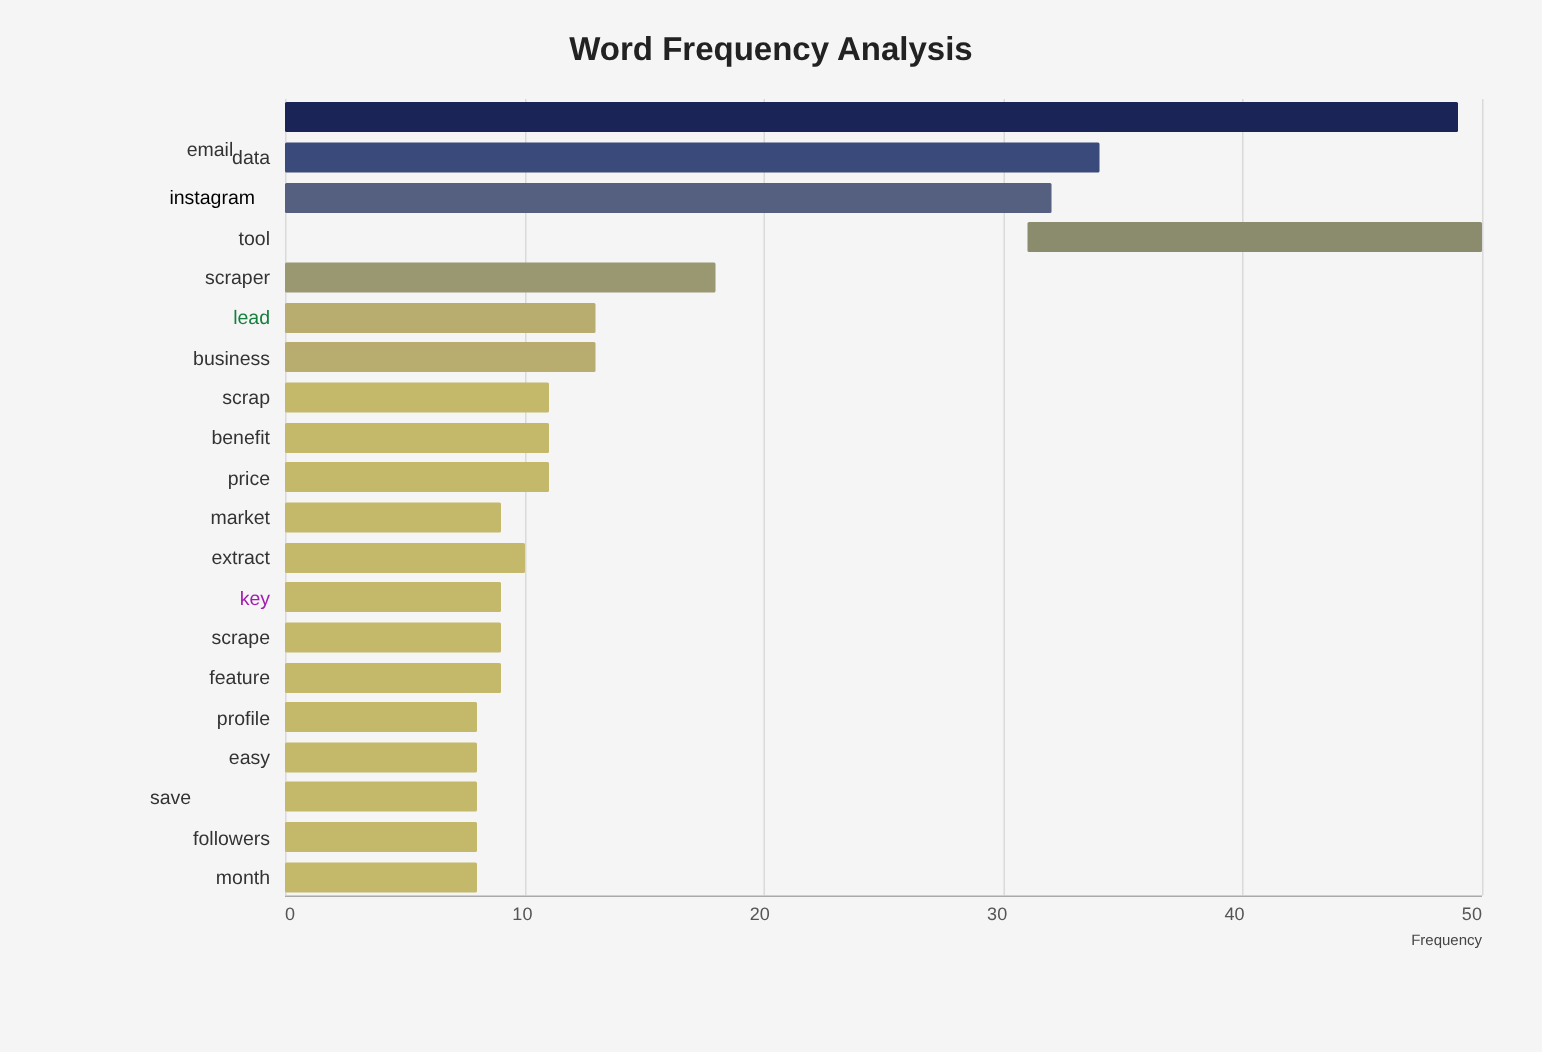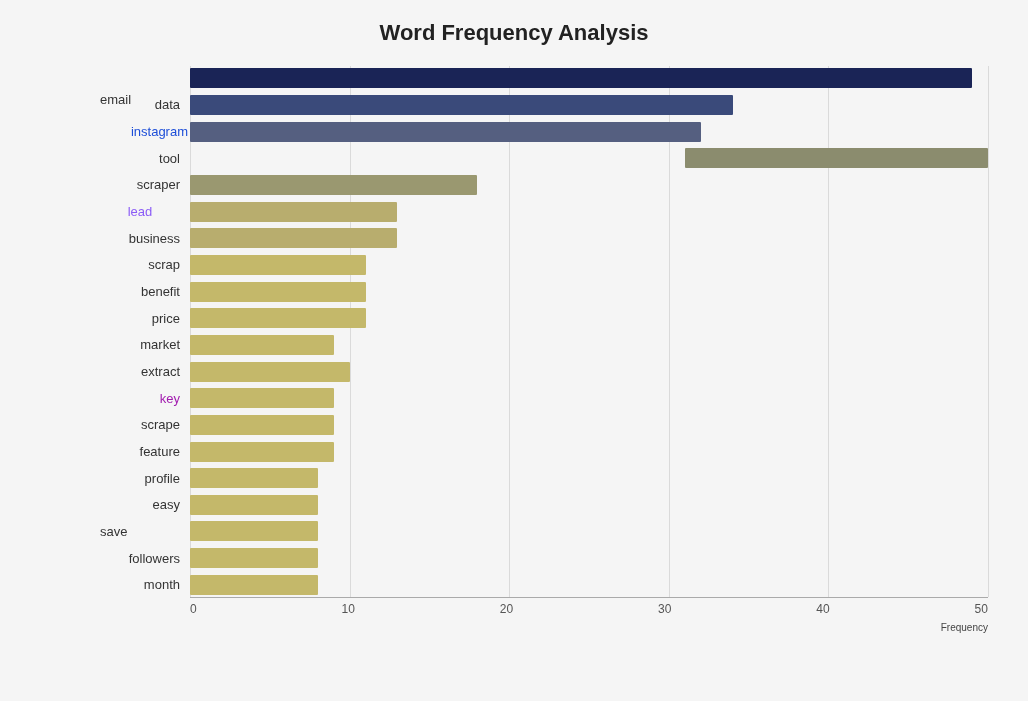--- a/index.html
+++ b/index.html
@@ -40,41 +40,41 @@
       <div style="position:absolute; left:0%; height:100%; width:1px; background:rgba(200,200,200,0.6);"></div>
       <div style="position:absolute; left:20%; height:100%; width:1px; background:rgba(200,200,200,0.6);"></div>
       <div style="position:absolute; left:40%; height:100%; width:1px; background:rgba(200,200,200,0.6);"></div>
       <div style="position:absolute; left:60%; height:100%; width:1px; background:rgba(200,200,200,0.6);"></div>
       <div style="position:absolute; left:80%; height:100%; width:1px; background:rgba(200,200,200,0.6);"></div>
       <div style="position:absolute; left:100%; height:100%; width:1px; background:rgba(200,200,200,0.6);"></div>
     </div>
 
     <div style="width:100%; display:flex; flex-direction:column; gap:2px; z-index:1;">
     <div style="display: flex; align-items: center; flex: 1 1 0%; position: relative;">
-          <div style="position: absolute; right: 100%; padding-right: 10px; font-size: 13px; color: rgb(51, 51, 51); white-space: nowrap; text-align: left; width: 90px; margin-top: 42px;">email</div>
+          <div style="position: absolute; right: 100%; padding-right: 10px; font-size: 13px; color: rgb(51, 51, 51); white-space: nowrap; text-align: center; width: 90px; margin-top: 42px;">email</div>
           <div style="width: 98%; height: 20px; background: rgb(26, 36, 86); border-radius: 1px;"></div>
         </div>
         <div style="display: flex; align-items: center; flex: 1 1 0%; position: relative;">
           <div style="position: absolute; right: 100%; padding-right: 10px; font-size: 13px; color: rgb(51, 51, 51); white-space: nowrap; text-align: right; width: 90px;">data</div>
           <div style="width: 68%; height: 20px; background: rgb(58, 74, 122); border-radius: 1px;"></div>
         </div>
         <div style="display: flex; align-items: center; flex: 1 1 0%; position: relative;">
-          <div style="position: absolute; right: 100%; padding-right: 2px; font-size: 13px; color: #1d4ed8; white-space: nowrap; text-align: right; width: 90px;">instagram</div>
+          <div style="position: absolute; right: 100%; padding-right: 20px; font-size: 13px; color: #000000; white-space: nowrap; text-align: right; width: 90px;">instagram</div>
           <div style="width: 64%; height: 20px; background: rgb(85, 95, 128); border-radius: 1px;"></div>
         </div>
         <div style="display: flex; align-items: center; flex: 1 1 0%; position: relative; justify-content: flex-end;">
           <div style="position: absolute; right: 100%; padding-right: 10px; font-size: 13px; color: rgb(51, 51, 51); white-space: nowrap; text-align: right; width: 90px;">tool</div>
           <div style="width: 38%; height: 20px; background: rgb(139, 140, 110); border-radius: 1px;"></div>
         </div>
         <div style="display: flex; align-items: center; flex: 1 1 0%; position: relative;">
           <div style="position: absolute; right: 100%; padding-right: 10px; font-size: 13px; color: rgb(51, 51, 51); white-space: nowrap; text-align: right; width: 90px;">scraper</div>
           <div style="width: 36%; height: 20px; background: rgb(154, 152, 112); border-radius: 1px;"></div>
         </div>
         <div style="display: flex; align-items: center; flex: 1 1 0%; position: relative;">
-          <div style="position: absolute; right: 100%; padding-right: 10px; font-size: 13px; color: #8b5cf6; white-space: nowrap; text-align: center; width: 90px;">lead</div>
+          <div style="position: absolute; right: 100%; padding-right: 10px; font-size: 13px; color: #15803d; white-space: nowrap; text-align: right; width: 90px;">lead</div>
           <div style="width: 26%; height: 20px; background: rgb(184, 173, 110); border-radius: 1px;"></div>
         </div>
         <div style="display: flex; align-items: center; flex: 1 1 0%; position: relative;">
           <div style="position: absolute; right: 100%; padding-right: 10px; font-size: 13px; color: rgb(51, 51, 51); white-space: nowrap; text-align: right; width: 90px;">business</div>
           <div style="width: 26%; height: 20px; background: rgb(184, 173, 110); border-radius: 1px;"></div>
         </div>
         <div style="display: flex; align-items: center; flex: 1 1 0%; position: relative;">
           <div style="position: absolute; right: 100%; padding-right: 10px; font-size: 13px; color: rgb(51, 51, 51); white-space: nowrap; text-align: right; width: 90px;">scrap</div>
           <div style="width: 22%; height: 20px; background: rgb(196, 184, 106); border-radius: 1px;"></div>
         </div>

